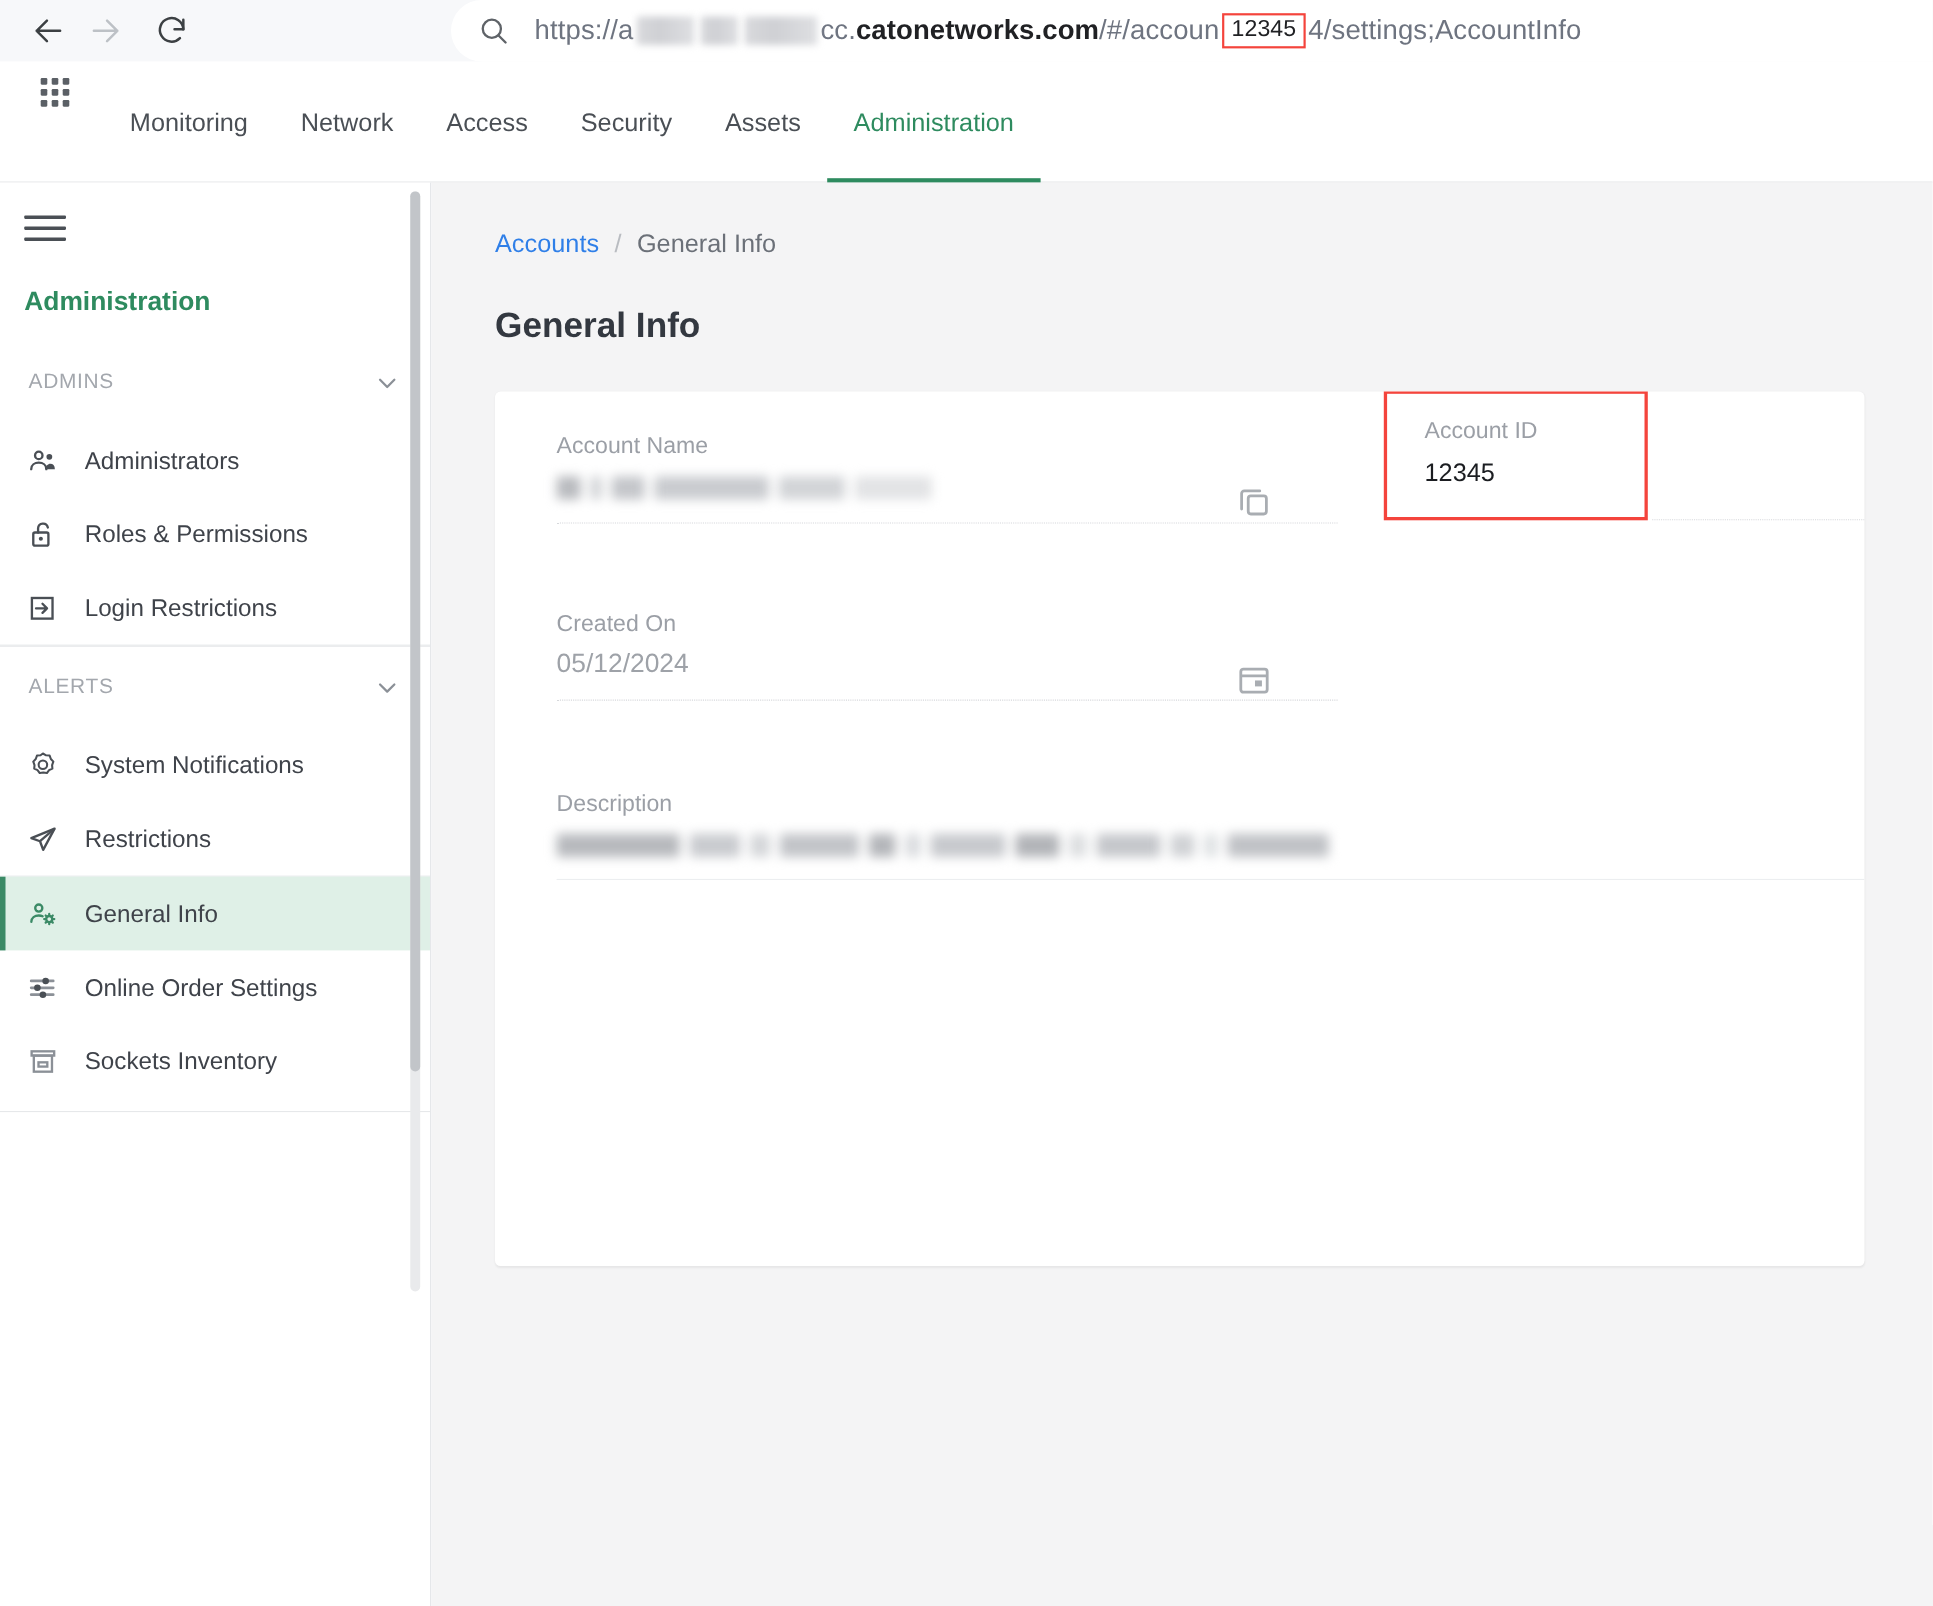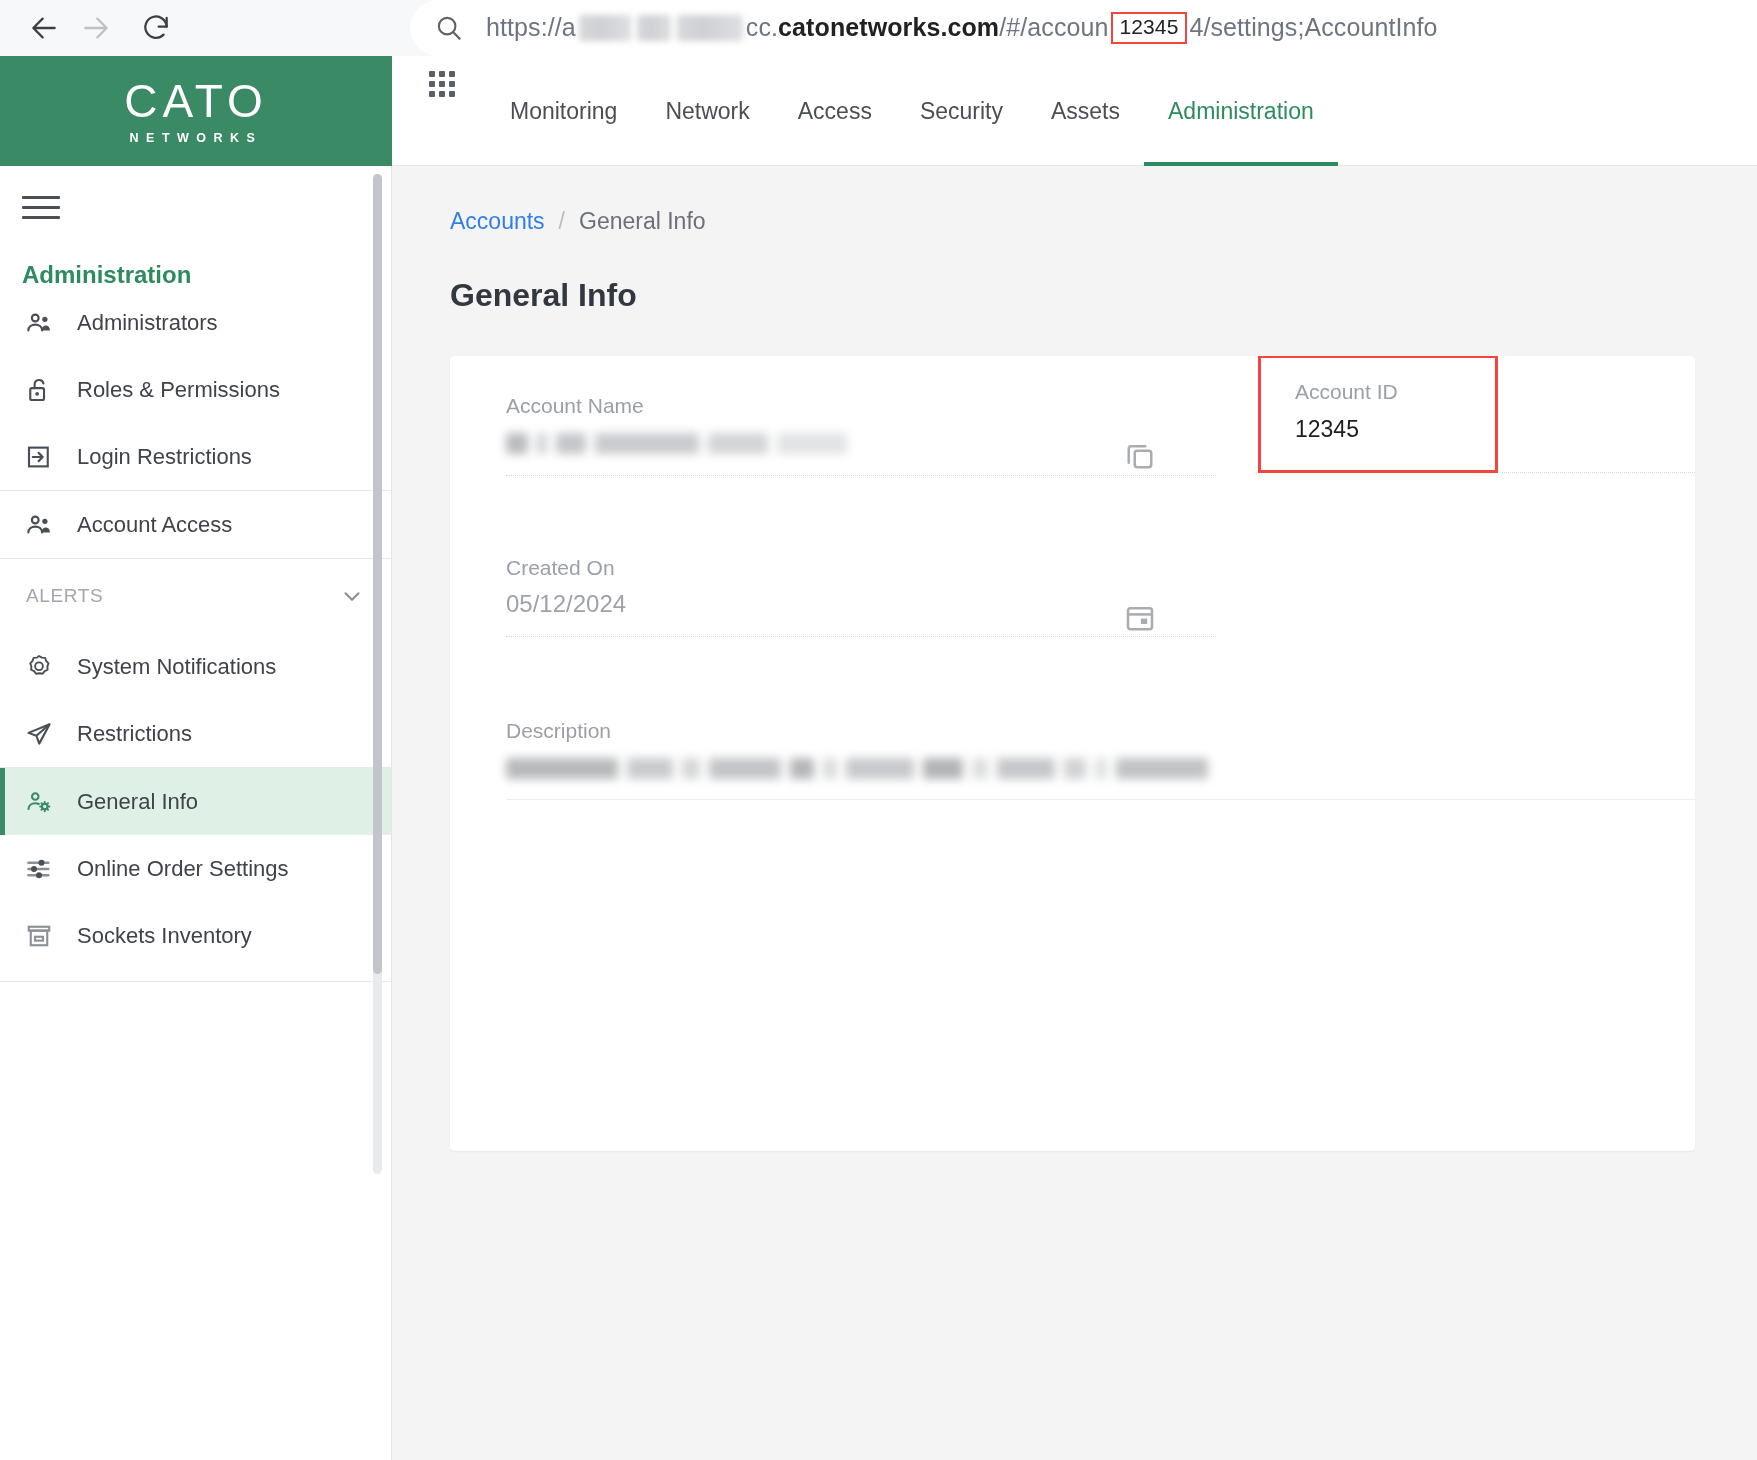--- a/index.html
+++ b/index.html
@@ -261,24 +261,20 @@
       <span class="url-dim">cc.</span>
       <span class="url-strong">catonetworks.com</span>
       <span class="url-dim">/#/accoun</span>
       <span class="url-highlight">12345</span>
       <span class="url-dim">4/settings;AccountInfo</span>
     </span>
   </div>
 </div>
 
 <div class="app-header">
-  <div class="logo-cell">
-    <div class="logo-main">CATO</div>
-    <div class="logo-sub">NETWORKS</div>
-  </div>
   <div class="top-nav">
     <div class="grid-icon">
       <div class="g">
           <i></i>
           <i></i>
           <i></i>
           <i></i>
           <i></i>
           <i></i>
           <i></i>
@@ -298,20 +294,28 @@
 <div class="body-row">
 
   <div class="sidebar">
     <div class="hamburger">
       <i></i>
         <i></i>
         <i></i>
     </div>
     <div class="side-title">Administration</div>
 
+    <div class="side-group" style="margin-top:22px">
+      <span class="side-group-label">ADMINS</span>
+      <span class="chev">
+        <svg width="26" height="26" viewBox="0 0 24 24">
+            <path d="M6 9.5l6 6 6-6" fill="none" stroke="#8b9097" stroke-width="1.9" stroke-linecap="round" stroke-linejoin="round"></path>
+          </svg>
+      </span>
+    </div>
 
     <div class="side-item">
       <span class="ico">
         <svg width="30" height="30" viewBox="0 0 24 24" fill="#4a4f55">
           <circle cx="9" cy="8" r="2.7" fill="none" stroke="#4a4f55" stroke-width="1.7"></circle>
           <path d="M3.5 18c0-3 2.6-4.7 5.5-4.7s5.5 1.7 5.5 4.7" fill="none" stroke="#4a4f55" stroke-width="1.7" stroke-linecap="round"></path>
           <circle cx="16.7" cy="9" r="2.1"></circle>
           <path d="M14 18c0-2.3 1.6-4 3.4-4 1.9 0 3.3 1.3 3.3 4z"></path>
         </svg>
       </span>
@@ -335,31 +339,20 @@
           <rect x="4" y="4.5" width="15" height="15" fill="none" stroke="#4a4f55" stroke-width="1.7"></rect>
           <path d="M7 12h8M15 12l-3.3-3.3M15 12l-3.3 3.3" fill="none" stroke="#4a4f55" stroke-width="1.7" stroke-linecap="round" stroke-linejoin="round"></path>
         </svg>
       </span>
       <span>Login Restrictions</span>
     </div>
 
     <div class="side-sep"></div>
 
 
-    <div class="side-item">
-      <span class="ico">
-        <svg width="30" height="30" viewBox="0 0 24 24" fill="#4a4f55">
-          <circle cx="9" cy="8" r="2.7" fill="none" stroke="#4a4f55" stroke-width="1.7"></circle>
-          <path d="M3.5 18c0-3 2.6-4.7 5.5-4.7s5.5 1.7 5.5 4.7" fill="none" stroke="#4a4f55" stroke-width="1.7" stroke-linecap="round"></path>
-          <circle cx="16.7" cy="9" r="2.1"></circle>
-          <path d="M14 18c0-2.3 1.6-4 3.4-4 1.9 0 3.3 1.3 3.3 4z"></path>
-        </svg>
-      </span>
-      <span>Account Access</span>
-    </div>
 
     <div class="side-sep"></div>
 
     <div class="side-group">
       <span class="side-group-label">ALERTS</span>
       <span class="chev">
         <svg width="26" height="26" viewBox="0 0 24 24">
             <path d="M6 9.5l6 6 6-6" fill="none" stroke="#8b9097" stroke-width="1.9" stroke-linecap="round" stroke-linejoin="round"></path>
           </svg>
       </span>

